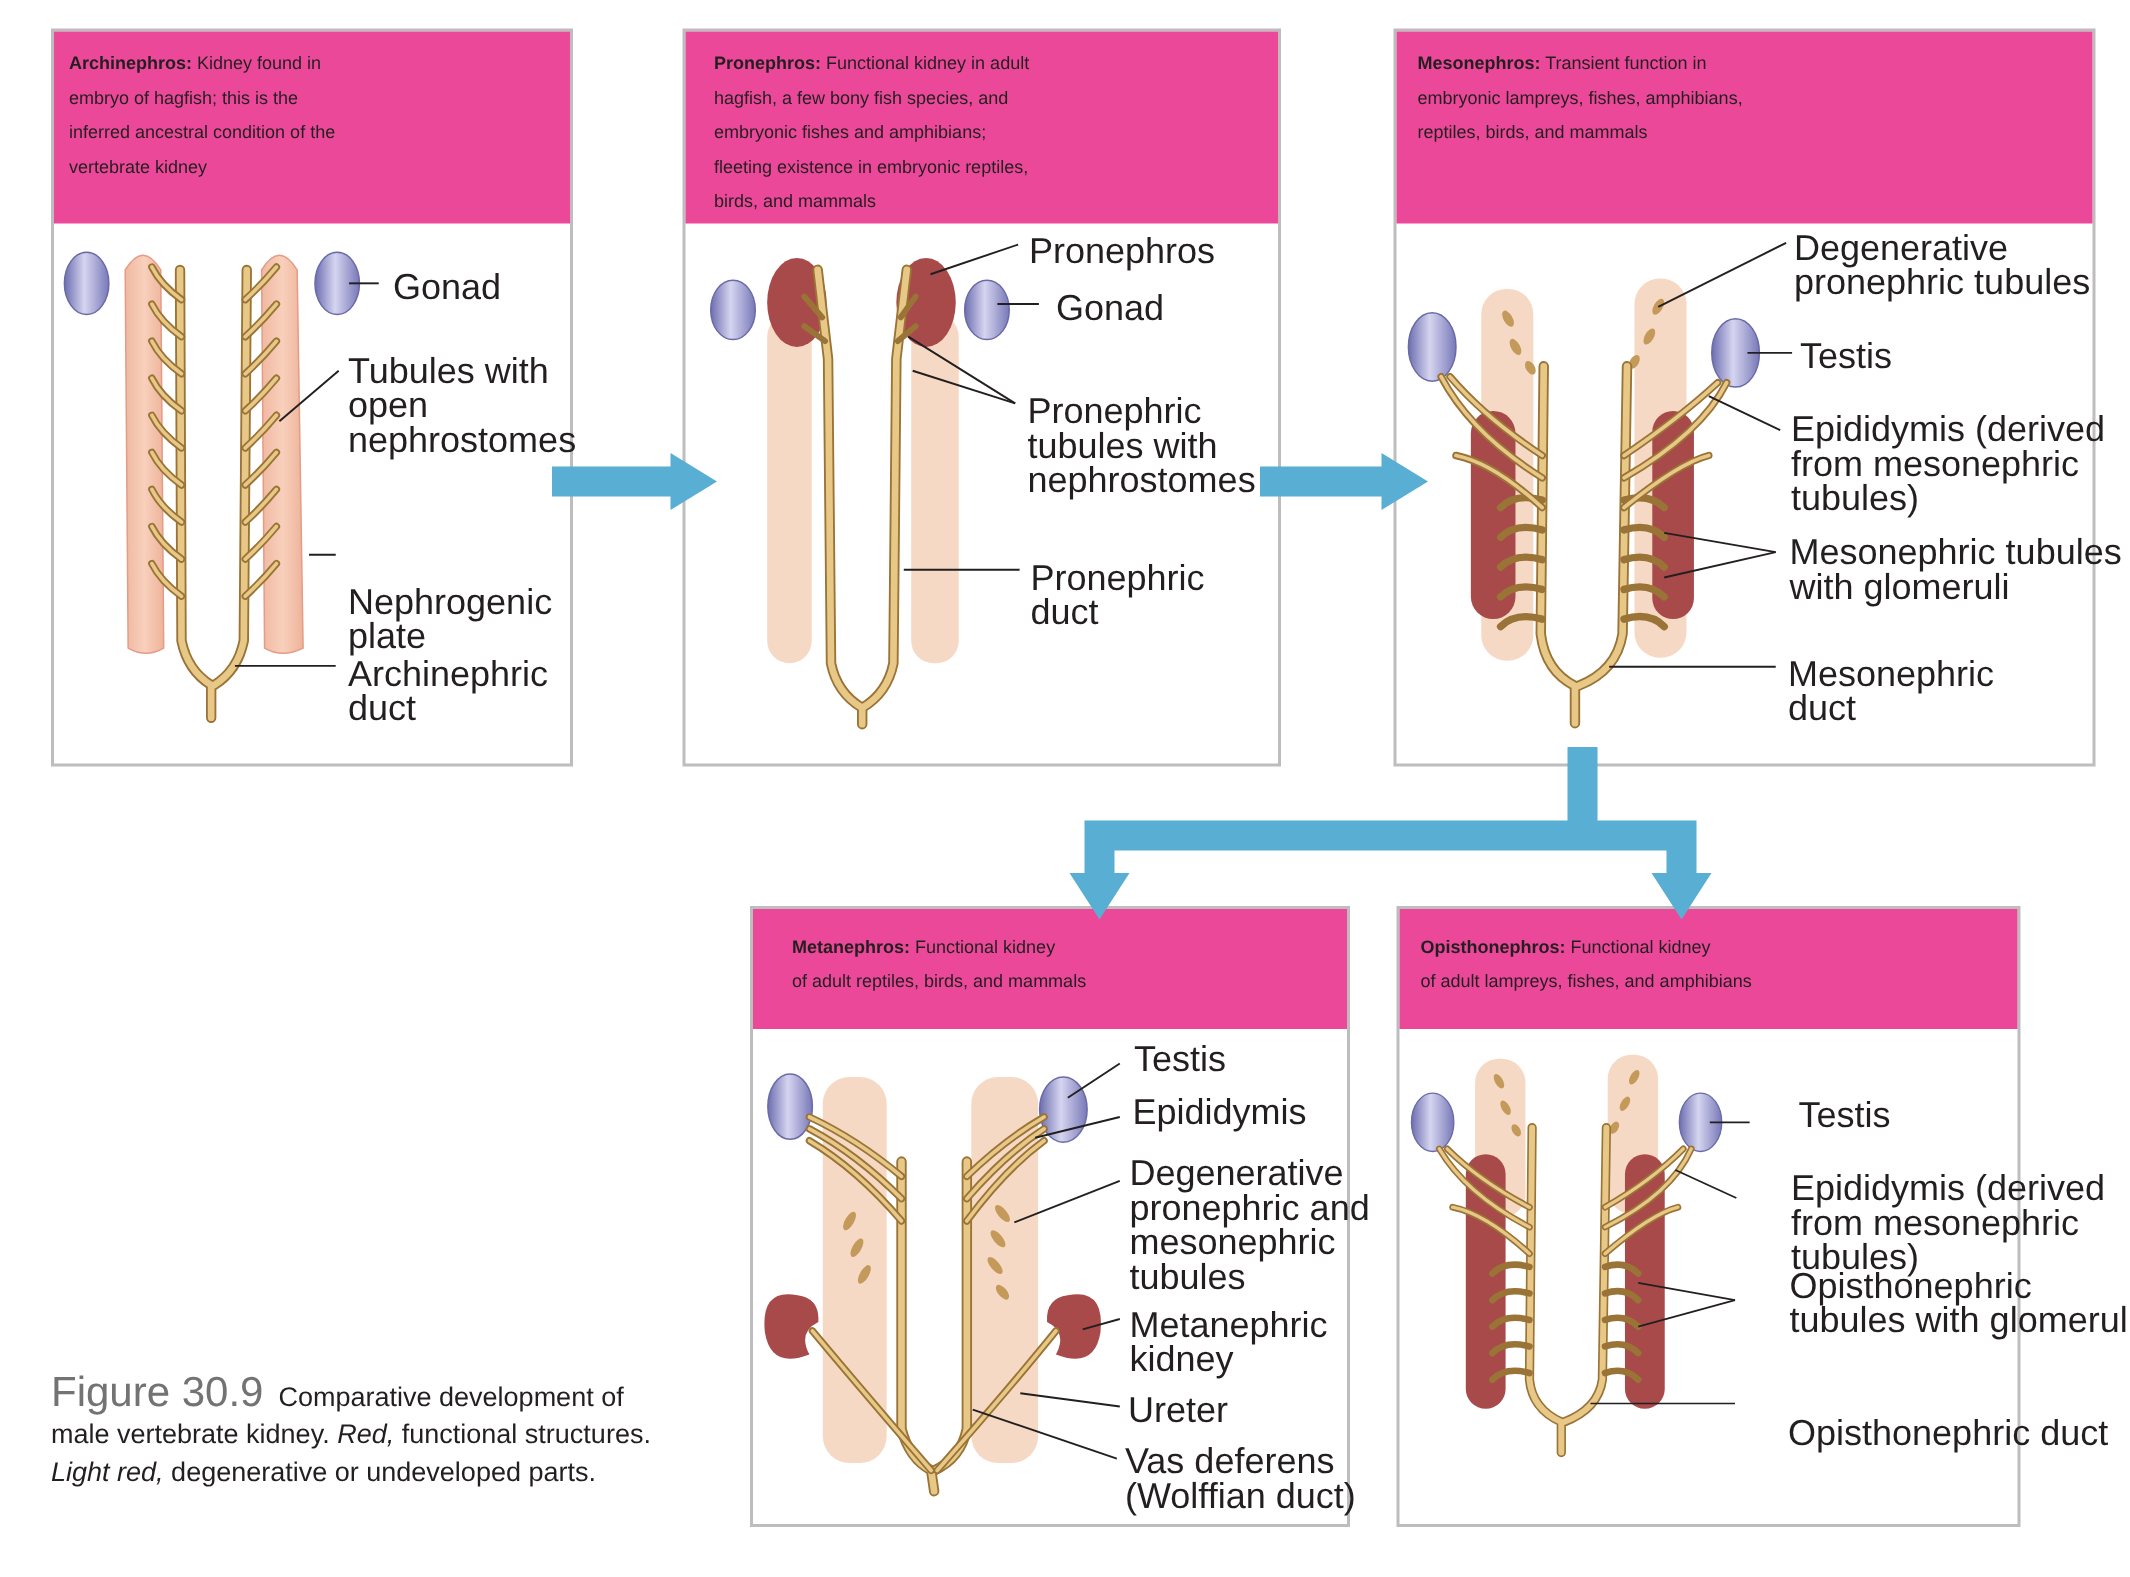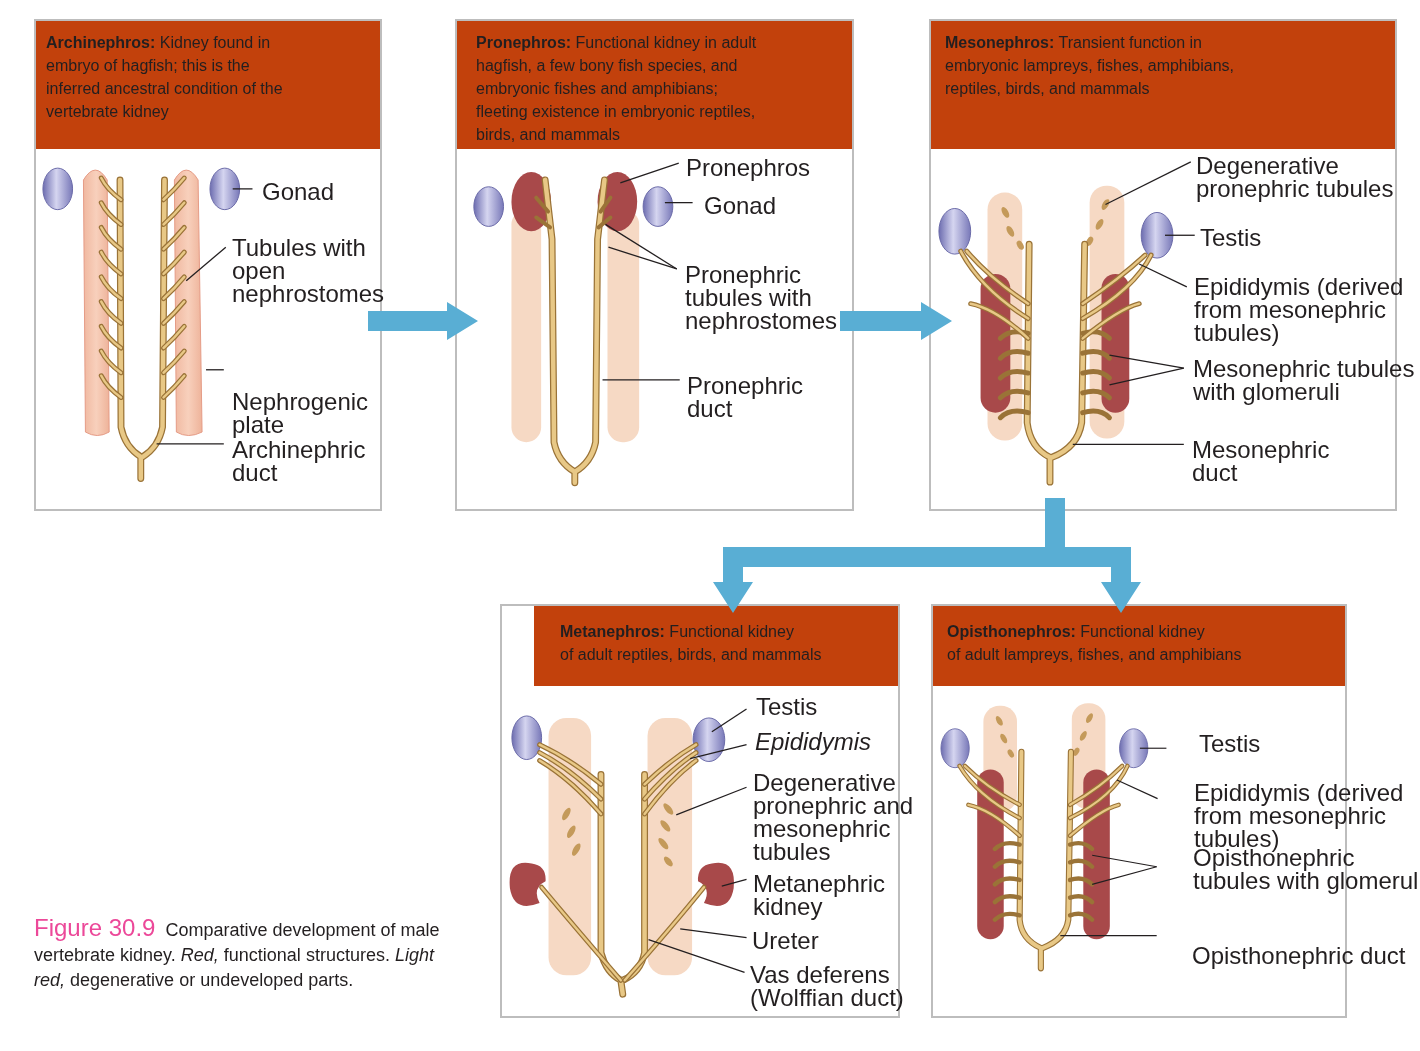--- a/index.html
+++ b/index.html
@@ -1,26 +1,26 @@
 <!DOCTYPE html>
 <html><head>
   <meta charset="utf-8">
   <style>
     html, body { margin: 0; padding: 0; background: #ffffff; }
     body { width: 1420px; height: 1051px; position: relative; overflow: hidden;
            font-family: "Liberation Sans", sans-serif; color: #231f20; }
     .panel { position: absolute; border: 2px solid #bdbdbd; background: #fff; box-sizing: border-box; }
-    .panel-header { position: absolute; left: 0; right: 0; top: 0; background: #c2410c; box-sizing: border-box;
-                    font-size: 16px; line-height: 23px; }
+    .panel-header { position: absolute; left: 0; right: 0; top: 0; background: #ec4899; box-sizing: border-box;
+                    font-size: 12px; line-height: 23px; }
     .panel-header b { font-weight: bold; }
     .art { position: absolute; left: 0; top: 0; width: 100%; height: 100%; }
     .lbl { position: absolute; font-size: 24px; line-height: 23px; color: #231f20; white-space: nowrap; }
     .arrows { position: absolute; left: 0; top: 0; width: 1420px; height: 1051px; pointer-events: none; }
     .caption { position: absolute; left: 34px; top: 915px; width: 420px; font-size: 18px; line-height: 25px; }
-    .caption .fig { font-size: 24px; color: #ec4899; }
+    .caption .fig { font-size: 28px; color: #737373; }
     .caption i { font-style: italic; }
   </style>
 </head>
 <body>
 
 <div class="panel" style="left:34px;top:19px;width:348px;height:492px;">
   <div class="panel-header" style="height:128px;padding:10px 0 0 10px;">
     <div><b>Archinephros:</b> <span>Kidney found in</span></div>
     <div>embryo of hagfish; this is the</div>
     <div>inferred ancestral condition of the</div>
@@ -248,21 +248,21 @@
       <div>Mesonephric tubules</div>
       <div>with glomeruli</div>
     </div>
   <div class="lbl" style="left:261px;top:417px;">
       <div>Mesonephric</div>
       <div>duct</div>
     </div>
 </div>
 
 <div class="panel" style="left:500px;top:604px;width:400px;height:414px;">
-  <div class="panel-header" style="height:80px;padding:14px 0 0 26px;margin-left:32px;">
+  <div class="panel-header" style="height:80px;padding:14px 0 0 26px;">
     <div><b>Metanephros:</b> <span>Functional kidney</span></div>
     <div>of adult reptiles, birds, and mammals</div>
   </div>
   <svg class="art" viewBox="0 0 400 414">
     <defs>
       <linearGradient id="gonadG4" x1="0" x2="1">
           <stop offset="0" stop-color="#6d6db0"></stop>
           <stop offset="0.45" stop-color="#d5d5f0"></stop>
           <stop offset="1" stop-color="#7878b8"></stop>
         </linearGradient>
@@ -309,21 +309,21 @@
       <line x1="190" y1="154" x2="247" y2="140"></line>
       <line x1="176" y1="211" x2="247" y2="183"></line>
       <line x1="222" y1="283" x2="247" y2="276"></line>
       <line x1="180" y1="326" x2="247" y2="335"></line>
       <line x1="148" y1="337" x2="245" y2="370"></line>
     </g>
   </svg>
   <div class="lbl" style="left:254px;top:89px;">
       <div>Testis</div>
     </div>
-  <div class="lbl" style="left:253px;top:124px;font-style:italic;">
+  <div class="lbl" style="left:253px;top:124px;">
       <div>Epididymis</div>
     </div>
   <div class="lbl" style="left:251px;top:165px;">
       <div>Degenerative</div>
       <div>pronephric and</div>
       <div>mesonephric</div>
       <div>tubules</div>
     </div>
   <div class="lbl" style="left:251px;top:266px;">
       <div>Metanephric</div>

